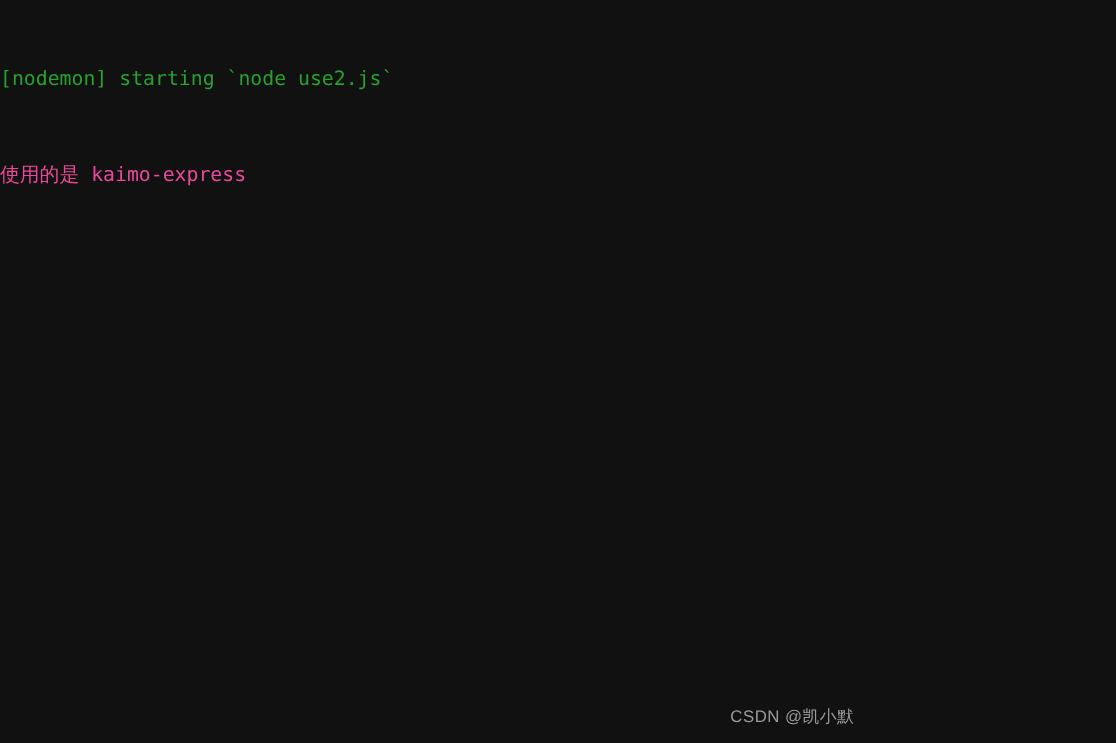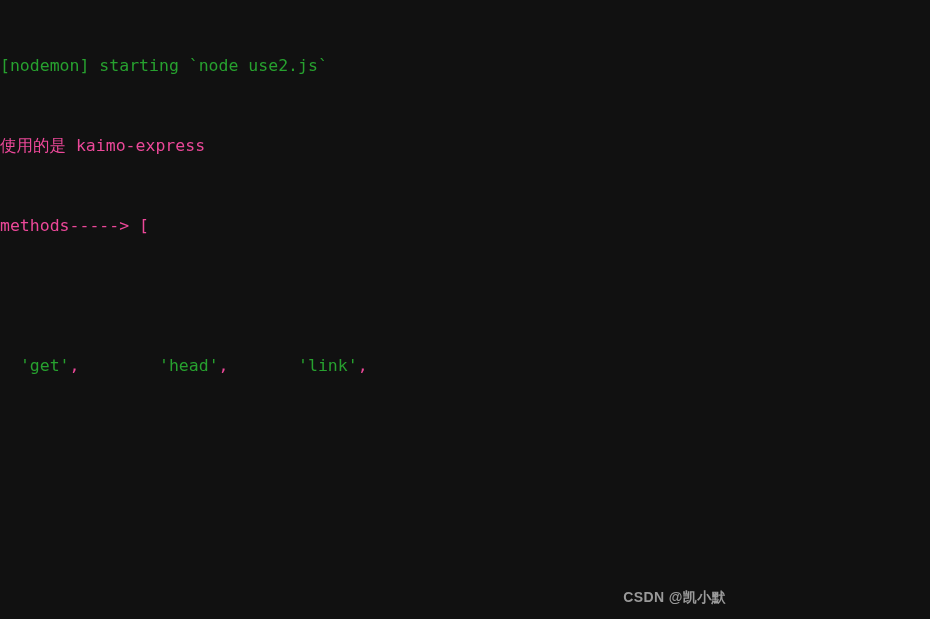--- a/index.html
+++ b/index.html
@@ -39,46 +39,43 @@
     height: 20px;
     white-space: pre;
     display: block;
   }
   
   .c-default { color: #ec4899; }
   .c-green   { color: #27a12f; }
 
   .watermark {
     position: absolute;
-    right: 14px;
+    right: 28px;
     bottom: 12px;
     font-family: "Liberation Sans", "DejaVu Sans", sans-serif;
     font-size: 14px;
     color: #9a9a9a;
     letter-spacing: 0.4px;
     white-space: pre;
-    font-weight: bold;
   }
 </style>
 </head>
 <body>
 
 <div id="terminal">
   <div class="screen">
 
     <span class="line"><span class="c-green">[nodemon] starting `node use2.js`</span></span>
 
     <span class="line"><span class="c-default">使用的是 </span><span class="c-default">kaimo-express</span></span>
 
-    <span class="line"><span class="c-default">methods-----&gt; [</span></span>
 
     
 
 
-    <span class="line"><span class="c-default">  </span><span class="c-green">'get'</span><span class="c-default">,</span><span class="c-default">        </span><span class="c-green">'head'</span><span class="c-default">,</span><span class="c-default">       </span><span class="c-green">'link'</span><span class="c-default">,</span></span>
 
 
     
 
     
 
     
 
     
 

